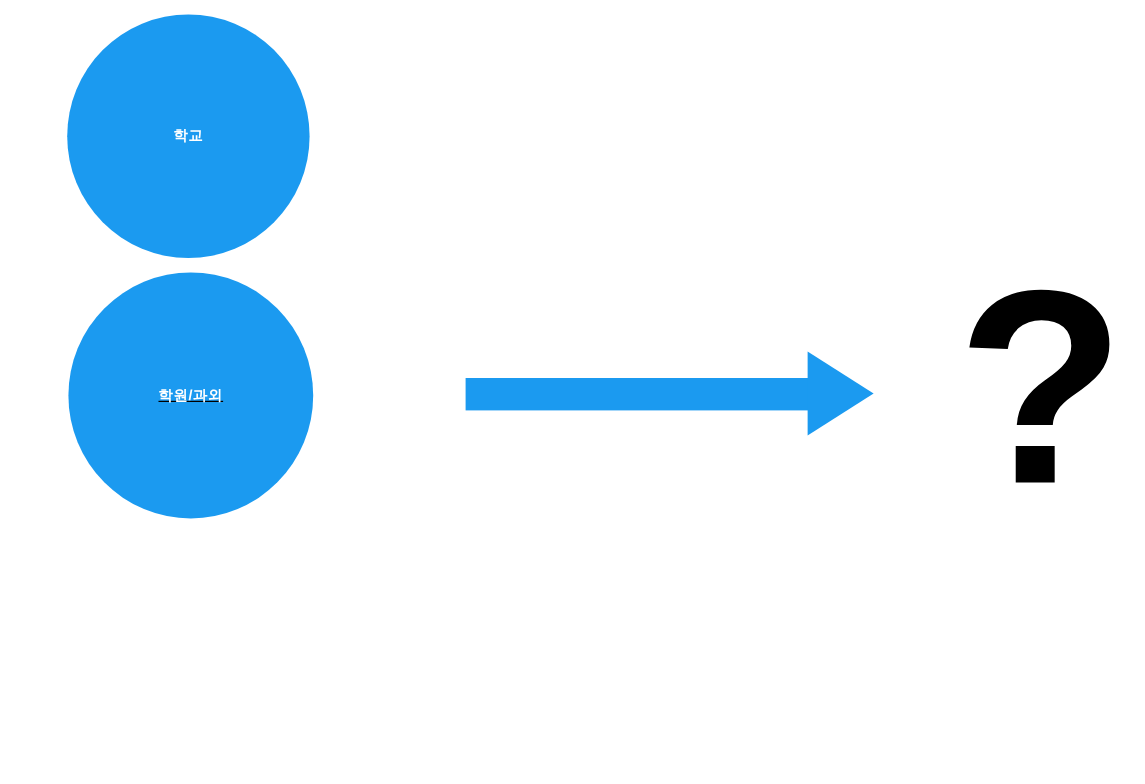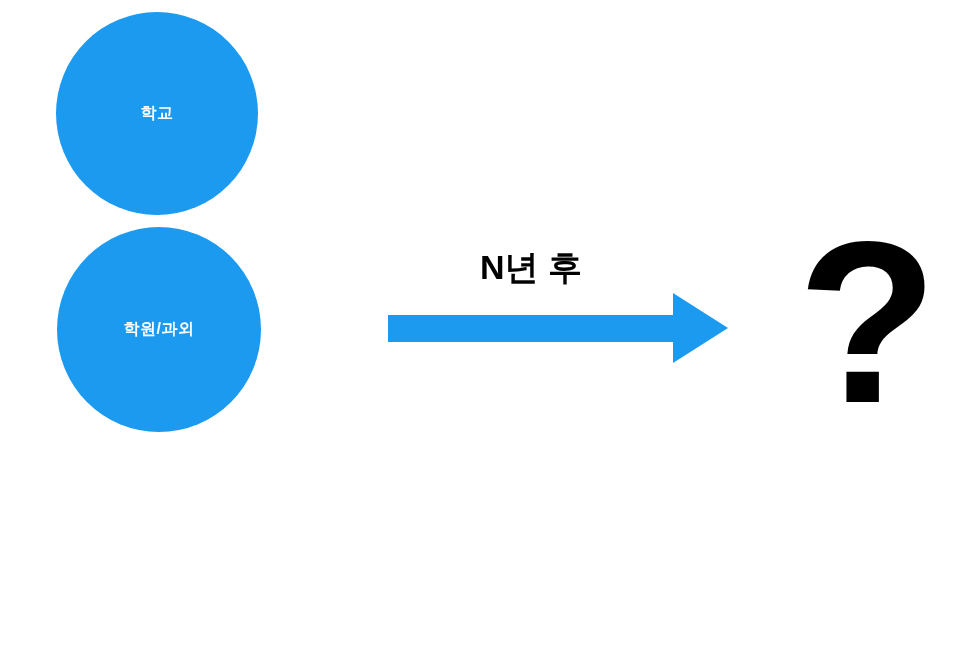--- a/index.html
+++ b/index.html
@@ -18,27 +18,27 @@
   .node-circle {
     position: absolute;
     border-radius: 50%;
     background: var(--color-accent, #1b9af0);
     display: flex;
     align-items: center;
     justify-content: center;
   }
   .node-circle .node-label {
     color: var(--color-text_on_accent, #ffffff);
-    font-size: 16px;
+    font-size: 12px;
     font-weight: bold;
     text-align: center;
     letter-spacing: 0.5px;
   }
   .circle-school   { left: 56px;  top: 12px;  width: 202px; height: 203px; }
-  .circle-academy  { left: 57px;  top: 227px; width: 204px; height: 205px; }
+  .circle-academy  { left: 57px;  top: 227px; width: 204px; height: 205px; text-decoration: underline; }
   .circle-home     { left: 56px;  top: 447px; width: 205px; height: 205px; }
 
   .arrow-group { position: absolute; left: 388px; top: 245px; width: 340px; height: 120px; }
   .arrow-label {
     position: absolute;
     left: 0;
     top: 0;
     width: 286px;
     text-align: center;
     font-size: 34px;
@@ -85,20 +85,19 @@
   <div class="node-circle circle-school">
     <span class="node-label">학교</span>
   </div>
 
   <div class="node-circle circle-academy">
     <span class="node-label">학원/과외</span>
   </div>
 
 
   <div class="arrow-group">
-    <div class="arrow-label">N년 후</div>
     <div class="arrow-shaft"></div>
     <div class="arrow-head"></div>
   </div>
 
   <div class="question-mark">?</div>
 
 </div>
 
 </body></html>

